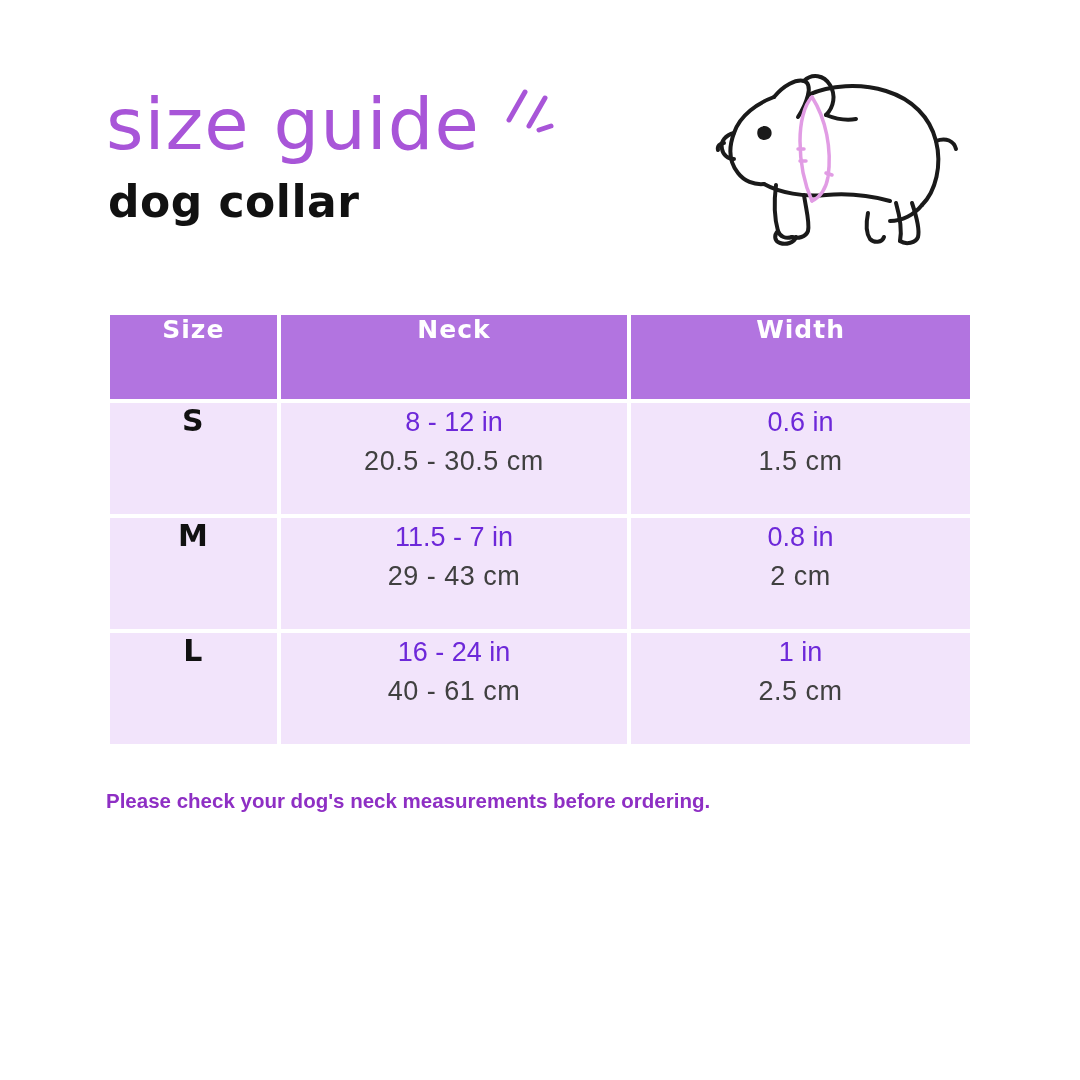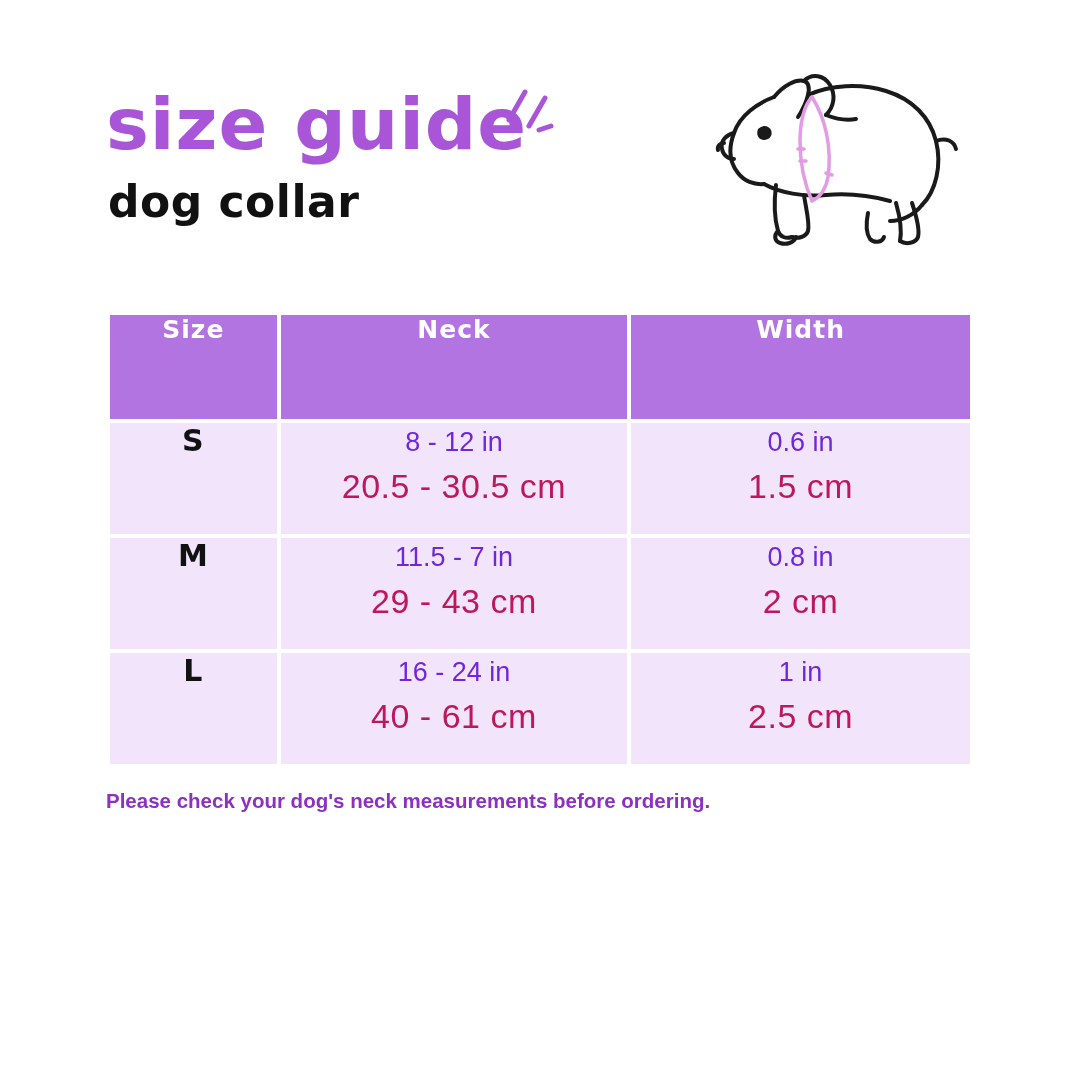--- a/index.html
+++ b/index.html
@@ -19,21 +19,21 @@
   }
 
   
   .header {
     position: absolute;
     left: 106px;
     top: 90px;
   }
   .title {
     font-family: "DejaVu Sans", sans-serif;
-    font-weight: bold;
+    font-weight: normal;
     font-size: 72px;
     line-height: 0.95;
     color: #a855d8;
     letter-spacing: 1px;
     margin: 0;
   }
   .subtitle {
     font-family: "DejaVu Sans", sans-serif;
     font-weight: bold;
     font-size: 44px;
@@ -72,21 +72,21 @@
     padding: 0;
     margin: 0;
     text-align: center;
     vertical-align: middle;
   }
   .table thead th {
     background: #b governmental;
   }
   .th-cell {
     background: #b274e0;
-    height: 104px;
+    height: 84px;
     color: #ffffff;
     font-family: "DejaVu Sans", sans-serif;
     font-weight: bold;
     font-size: 25px;
     letter-spacing: 1px;
   }
   .col-size { width: 168px; }
   .col-neck { width: 350px; }
   .col-width { width: 342px; border-radius: 9px; }
 
@@ -100,22 +100,22 @@
     font-size: 30px;
     color: #111111;
     letter-spacing: 1px;
   }
   .val-in {
     font-size: 27px;
     color: #6d28d9;
     line-height: 1.45;
   }
   .val-cm {
-    font-size: 34px;
-    color: #be185d;
+    font-size: 27px;
+    color: #404040;
     line-height: 1.45;
     letter-spacing: 0.5px;
   }
 
   
   .notes {
     position: absolute;
     left: 106px;
     top: 788px;
     width: 868px;

